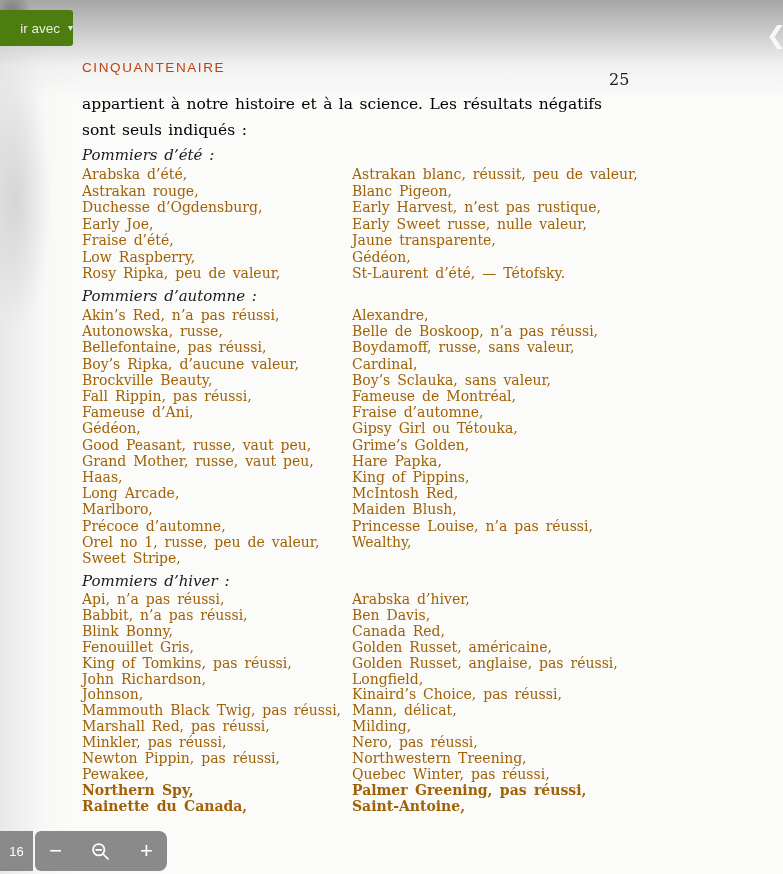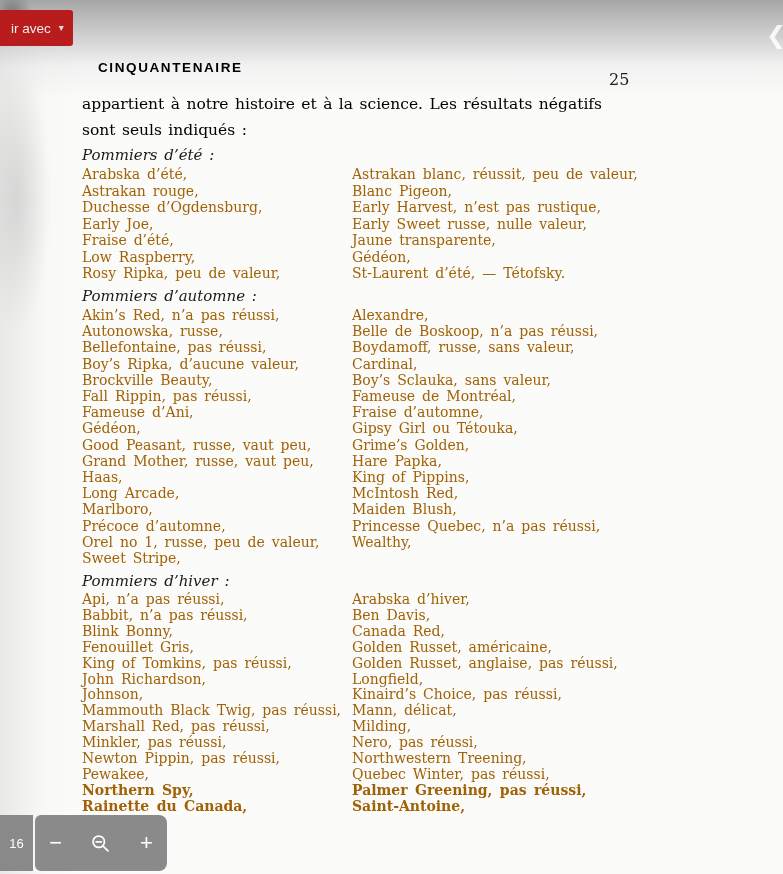--- a/index.html
+++ b/index.html
@@ -27,39 +27,39 @@
   }
   .corner-smudge{
     position:absolute; left:-8px; top:-8px; width:40px; height:40px;
     background:radial-gradient(closest-side, rgba(80,80,80,.55), rgba(80,80,80,0));
     pointer-events:none;
   }
 
   
   .open-with{
     position:absolute; left:0; top:10px; width:73px; height:36px;
-    background:#b91c1c; border:none; border-radius:0 3px 3px 0;
-    display:flex; align-items:center; justify-content:center;
+    background:#4d7c0f; border:none; border-radius:0 3px 3px 0;
+    display:flex; align-items:center; justify-content:flex-end;
     padding:0 0 0 2px; cursor:pointer;
     font-family:"Liberation Sans",sans-serif; font-size:13.5px; color:#ededed;
   }
   .open-with .caret{
     margin-left:8px; font-size:10px; color:#e2e2e2; line-height:1;
   }
   .panel-chevron{
     position:absolute; right:-9px; top:22px; width:26px; height:26px;
     color:rgba(255,255,255,.85); font-size:24px; line-height:26px;
     font-family:"DejaVu Sans",sans-serif; cursor:pointer; text-align:left;
   }
 
   
   .running-header{
-    position:absolute; left:98px; top:60px;
-    font-family:"Liberation Sans",sans-serif; font-size:13.5px; font-weight:700;
-    letter-spacing:1.6px; color:#000000;
+    position:absolute; left:82px; top:60px;
+    font-family:"Liberation Sans",sans-serif; font-size:13.5px; font-weight:400;
+    letter-spacing:1.6px; color:#c2410c;
   }
   .page-number{
     position:absolute; left:609px; top:70px; font-size:16px; color:#1d1d1d;
   }
   .intro{
     position:absolute; left:82px; top:92px; width:556px;
     font-size:15.5px; line-height:25.5px; font-weight:500; color:#000000;
     word-spacing:1.5px;
   }
   .sec-heading{
@@ -74,21 +74,21 @@
   .col-l{ left:82px; width:265px; }
   .col-r{ left:352px; width:340px; }
   #sum-h{ top:146px; } #sum-l,#sum-r{ top:166px; line-height:16.5px; }
   #aut-h{ top:287px; } #aut-l,#aut-r{ top:307px; line-height:16.2px; }
   #win-h{ top:572px; } #win-l,#win-r{ top:592px; line-height:15.9px; }
   #win-l .li:nth-child(13), #win-l .li:nth-child(14),
   #win-r .li:nth-child(13), #win-r .li:nth-child(14){ font-weight:bold; }
 
   
   .zoom-bar{
-    position:absolute; left:0; bottom:3px; height:56px;
+    position:absolute; left:0; bottom:3px; height:40px;
     display:flex; align-items:stretch;
     font-family:"Liberation Sans",sans-serif;
   }
   .page-indicator{
     width:33px; background:rgba(128,128,128,.92); color:#fff;
     display:flex; align-items:center; justify-content:center;
     font-size:13px; margin-right:2px;
   }
   .zoom-controls{
     width:132px; background:rgba(128,128,128,.92);
@@ -169,21 +169,21 @@
       <div class="li">Cardinal,</div>
       <div class="li">Boy’s Sclauka, sans valeur,</div>
       <div class="li">Fameuse de Montréal,</div>
       <div class="li">Fraise d’automne,</div>
       <div class="li">Gipsy Girl ou Tétouka,</div>
       <div class="li">Grime’s Golden,</div>
       <div class="li">Hare Papka,</div>
       <div class="li">King of Pippins,</div>
       <div class="li">McIntosh Red,</div>
       <div class="li">Maiden Blush,</div>
-      <div class="li">Princesse Quebec, n’a pas réussi,</div>
+      <div class="li">Princesse Louise, n’a pas réussi,</div>
       <div class="li">Wealthy,</div>
     </div>
 
   <div class="sec-heading" id="win-h">Pommiers d’hiver :</div>
   <div class="col col-l" id="win-l">
       <div class="li">Api, n’a pas réussi,</div>
       <div class="li">Babbit, n’a pas réussi,</div>
       <div class="li">Blink Bonny,</div>
       <div class="li">Fenouillet Gris,</div>
       <div class="li">King of Tomkins, pas réussi,</div>

